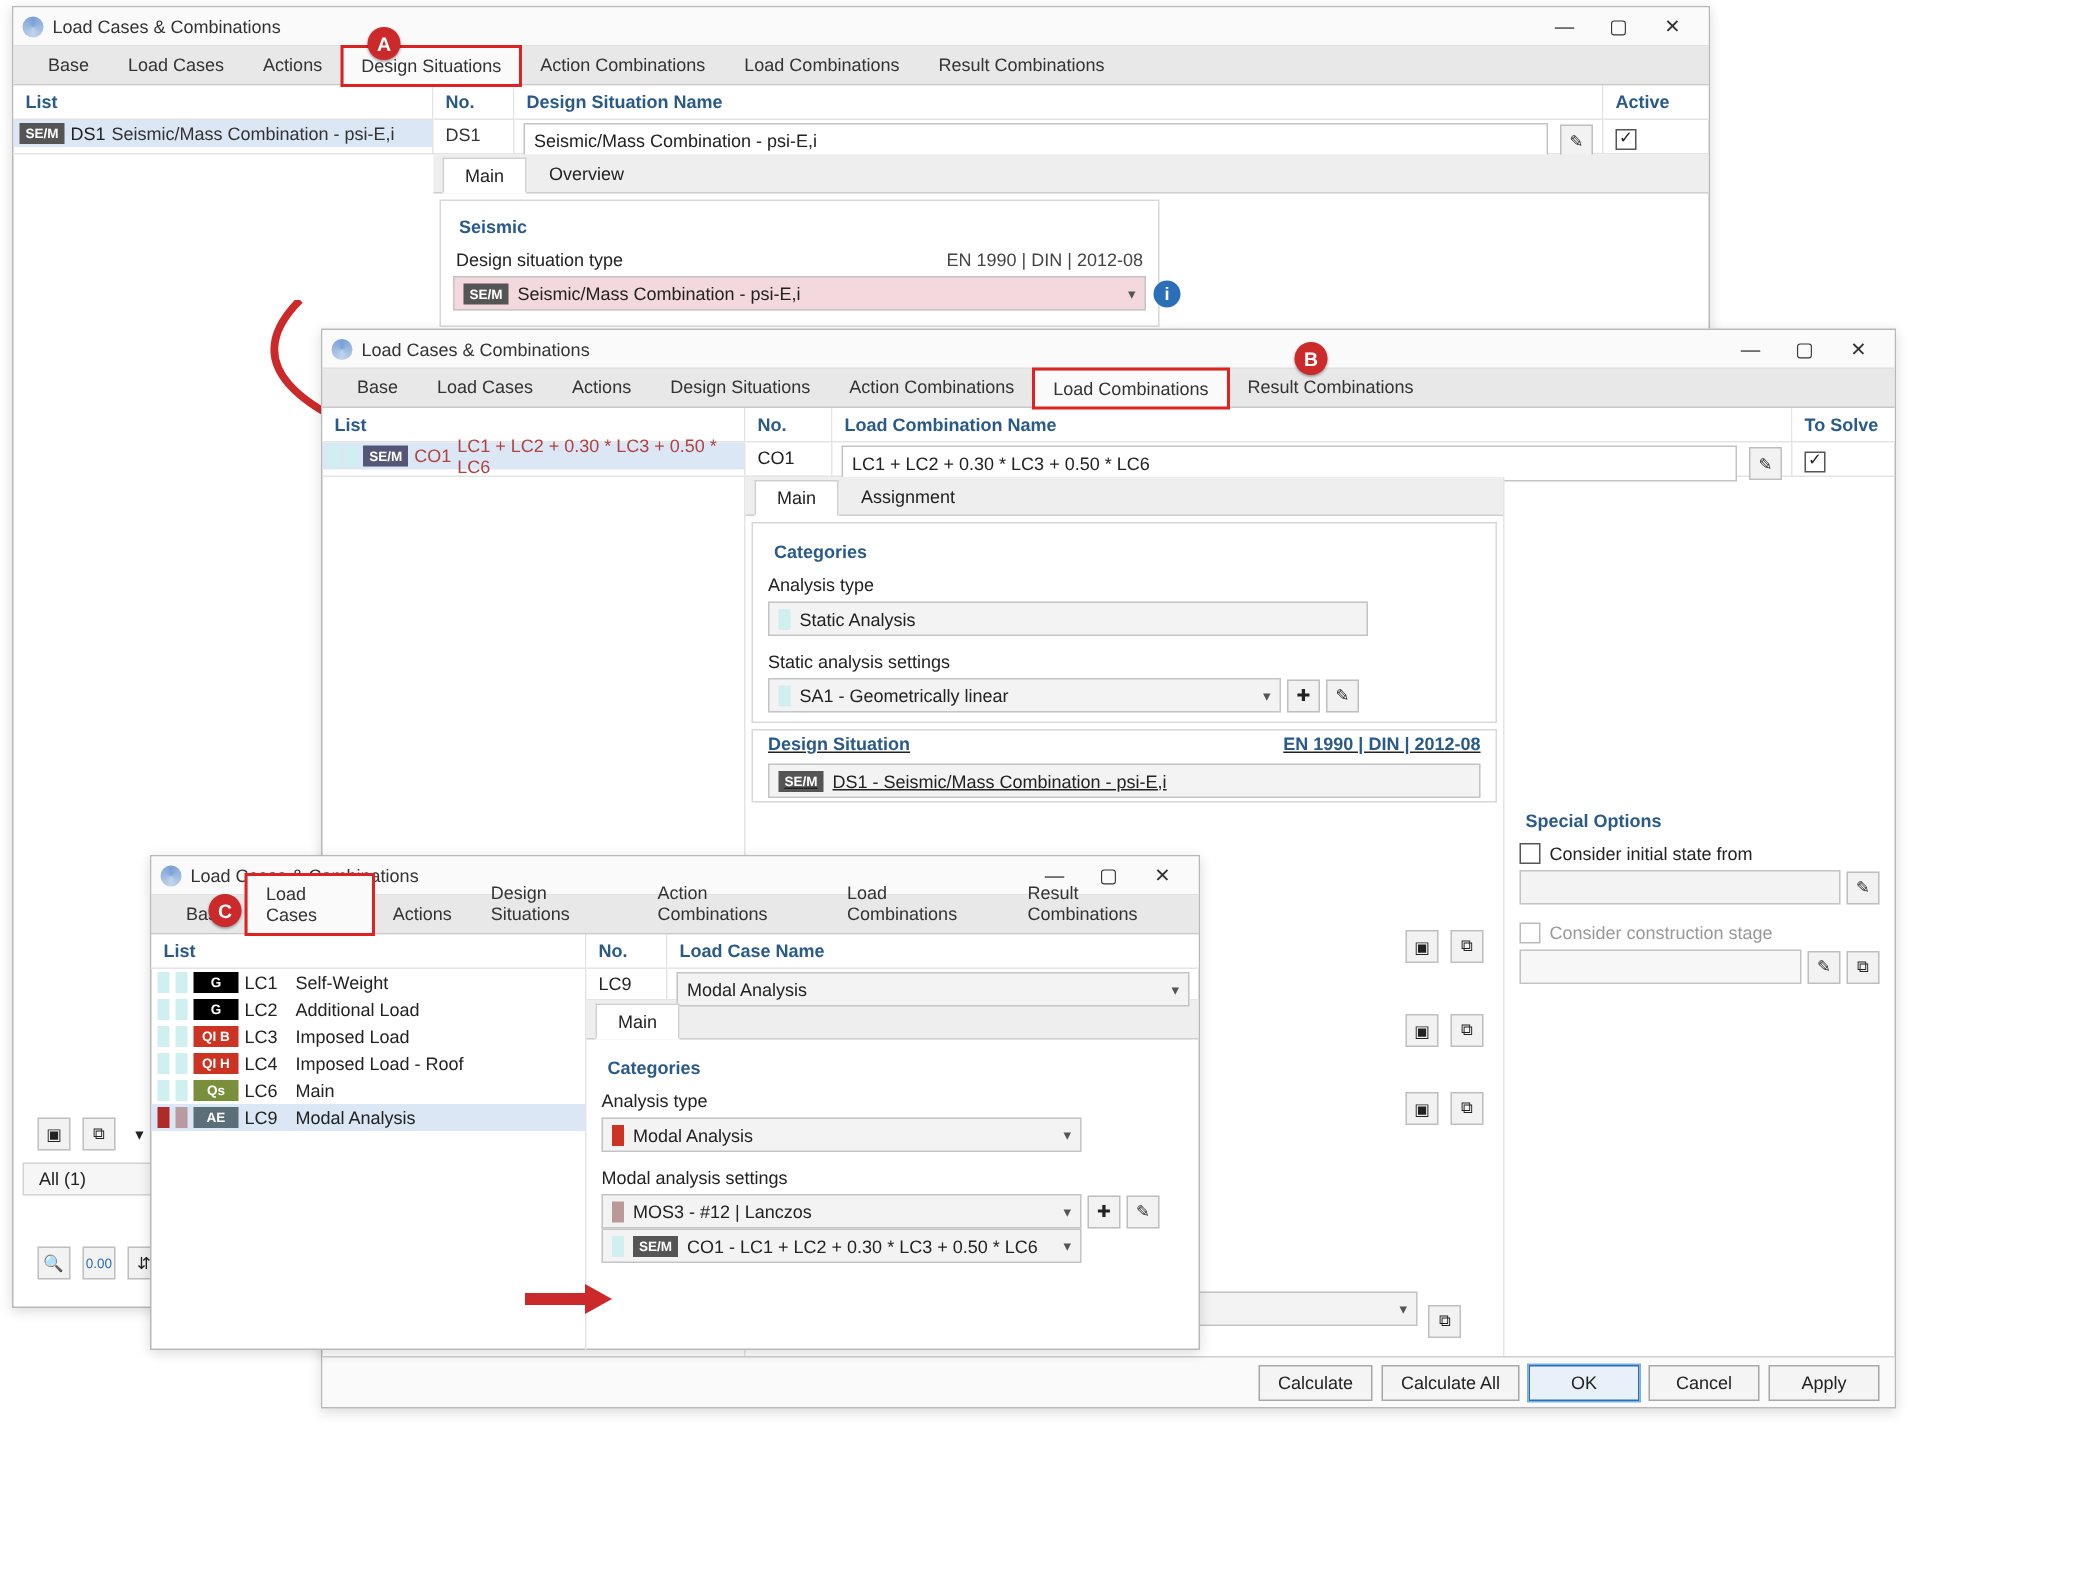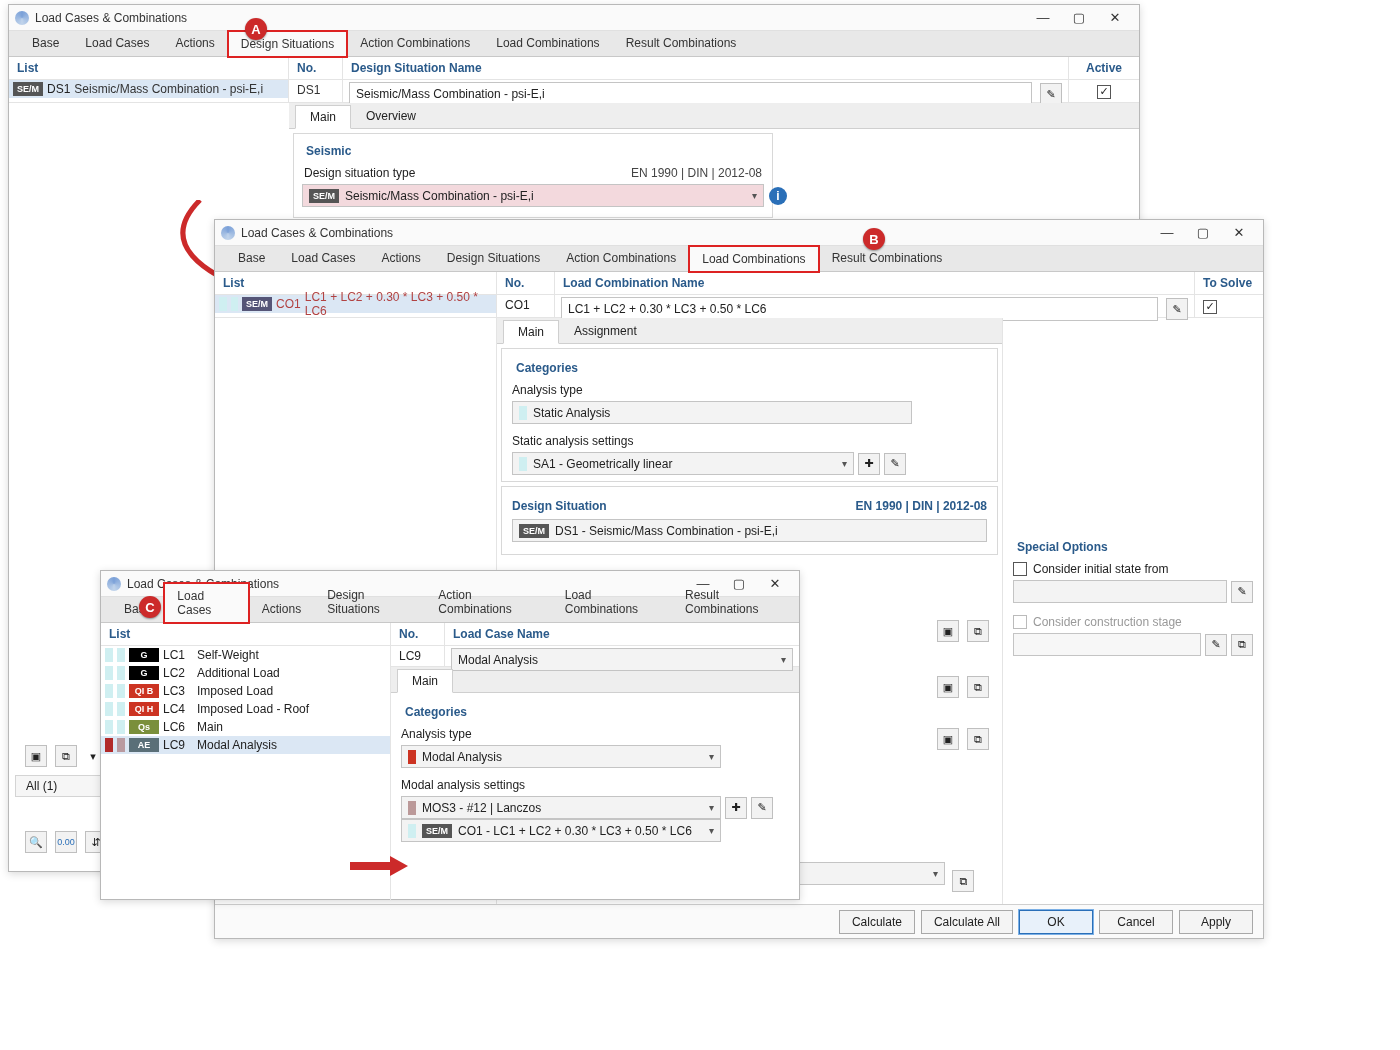--- a/index.html
+++ b/index.html
@@ -77,21 +77,21 @@
           <div class="lbl-hd">No.</div>
       <div style="padding:3px 8px;color:#333">DS1</div>
         </div>
     <div style="flex:1;">
           <div class="lbl-hd">Design Situation Name</div>
       <div class="field" style="padding:2px 6px;gap:4px;">
         <div class="inp" style="flex:1">Seismic/Mass Combination - psi-E,i</div>
         <span class="iconbtn">✎</span>
       </div>
         </div>
-    <div style="width:70px;text-align:center;">
+    <div style="width:70px;">
           <div class="lbl-hd">Active</div>
       <div style="padding:4px 8px"><span class="chk">✓</span></div>
         </div>
   </div>
 
   <div style="display:flex;">
     <div style="width:280px;height:100px;"></div>
     <div style="flex:1;">
       <div class="subtabbar">
         <div class="subtab active">Main</div>
@@ -203,21 +203,21 @@
           <div style="display:flex;align-items:center;">
             <div class="dd" style="width:342px">
               <span class="sw" style="background:#cfeff1;margin-right:6px"></span>
               <span>SA1 - Geometrically linear</span>
               <span class="caret">▾</span>
             </div>
             <span class="iconbtn">✚</span>
             <span class="iconbtn">✎</span>
           </div>
         </div>
-        <div style="border:1px solid #d8d8d8;margin:4px;padding:12px 10px;">
+        <div style="border:1px solid #d8d8d8;margin:4px;padding:2px 10px;text-decoration:underline;">
           <div style="display:flex;justify-content:space-between;">
             <span class="sectionhd" style="padding:0">Design Situation</span>
             <span style="color:#2a5a8a;font-weight:600">EN 1990 | DIN | 2012-08</span>
           </div>
           <div class="dd" style="width:100%;margin-top:6px;display:flex;gap:6px;">
             <span class="tag" style="background:#555">SE/M</span>
             <span>DS1 - Seismic/Mass Combination - psi-E,i</span>
           </div>
         </div>
 

